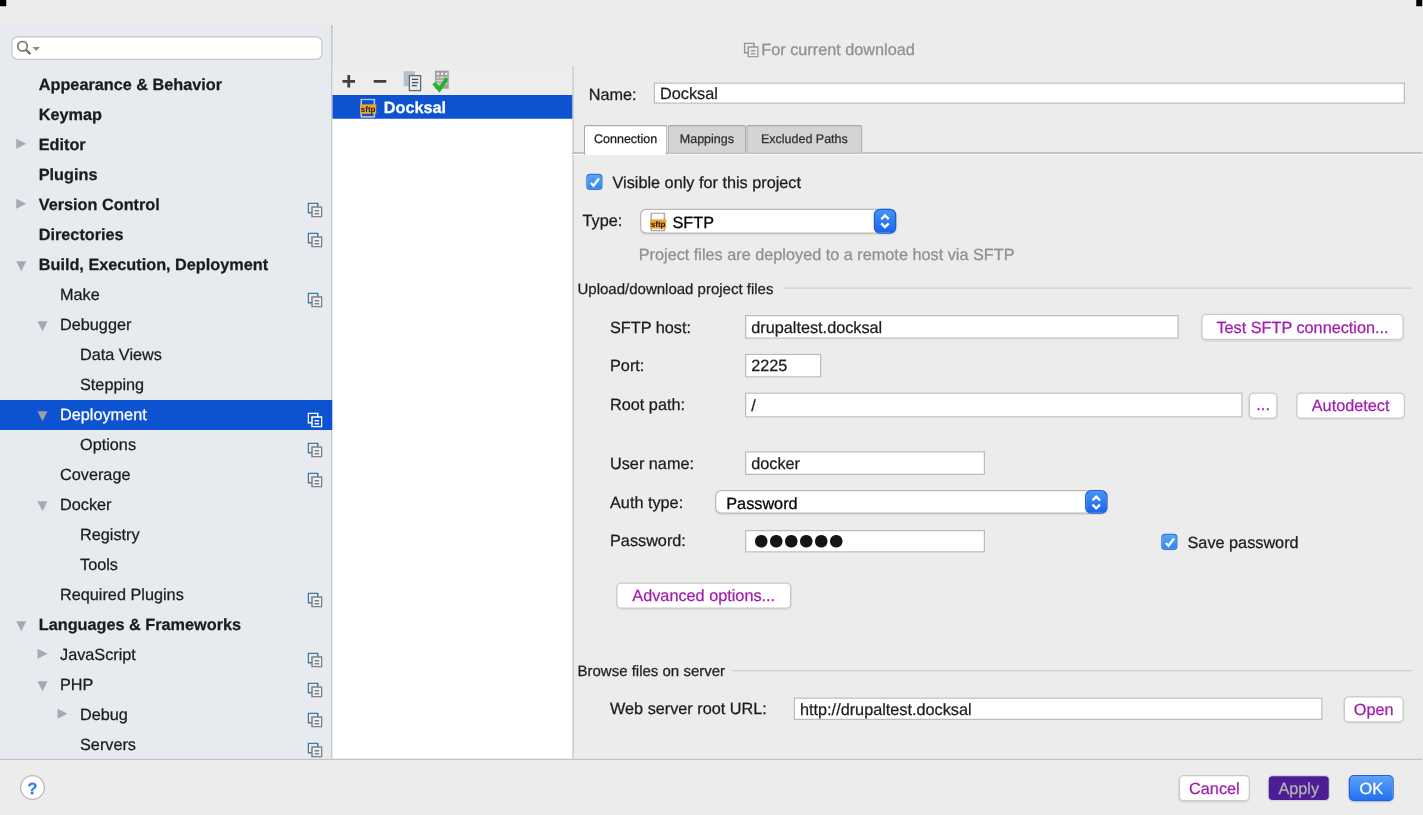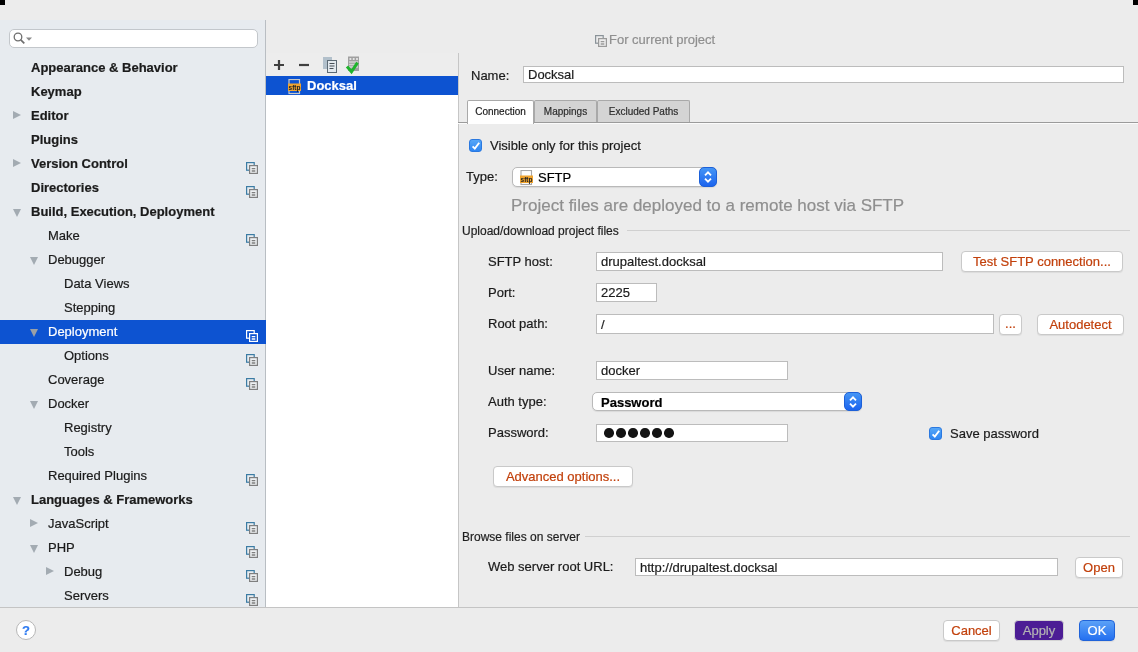--- a/index.html
+++ b/index.html
@@ -43,24 +43,24 @@
 
 
 .crumbs { position:absolute; left:278px; top:31px; font-size:13px; color:#1b1b1b; font-weight:bold; }
 .crumbs .chev { font-weight:normal; color:#666; padding:0 7px; }
 .forcur { position:absolute; left:609px; top:32px; font-size:13px; color:#8f8f8f; }
 
 .lab { position:absolute; font-size:13px; line-height:13px; color:#1b1b1b; white-space:nowrap; }
 .inp { position:absolute; background:#fff; border:1px solid #bcbcbc; font-size:13px; color:#1c1c1c;
   display:flex; align-items:center; padding-left:4px; overflow:hidden; white-space:nowrap; }
 .btn { position:absolute; background:#fff; border:1px solid #c9c9c9; border-radius:4px;
-  font-size:13px; color:#c2410c; text-align:center; box-shadow:0 1px 1px rgba(0,0,0,0.07); }
+  font-size:13px; color:#a21caf; text-align:center; box-shadow:0 1px 1px rgba(0,0,0,0.07); }
 .sep { position:absolute; font-size:12px; color:#1f1f1f; white-space:nowrap; }
 .sepline { position:absolute; height:1px; background:#d0d0d0; }
-.hint { position:absolute; font-size:17px; color:#8f8f8f; }
+.hint { position:absolute; font-size:13px; color:#8f8f8f; }
 
 
 .tabline { position:absolute; left:458px; top:122px; width:680px; height:1px; background:#9b9b9b; }
 .tab { position:absolute; top:100px; height:22px; line-height:22px; text-align:center; font-size:10px;
   background:#d4d4d4; border:1px solid #a9a9a9; border-bottom:none; color:#2e2e2e; border-radius:2px 2px 0 0; }
 .tab.active { background:#fff; height:24px; z-index:3; color:#1b1b1b; }
 
 
 .cb { position:absolute; width:13px; height:13px; border-radius:3px;
   background:linear-gradient(#57a7f7,#2e86f2); border:1px solid #2b79e0; }
@@ -258,21 +258,21 @@
     </svg>
     <div class="txt">Docksal</div>
   </div>
   <div class="midborder"></div>
 
   <div id="hdricon" style="position:absolute;left:595px;top:33px"><svg width="12" height="12">
         <rect x="0.6" y="0.6" width="7.6" height="7.6" fill="none" stroke="#8a9399" stroke-width="1.2"></rect>
         <rect x="3.6" y="3.6" width="7.8" height="7.8" fill="#ededed" stroke="#9a9a9a" stroke-width="1.2"></rect>
         <path d="M5.7 6.6 h3.6 M5.7 9 h3.6" stroke="#9a9a9a" stroke-width="1.3"></path>
       </svg></div>
-  <div class="forcur">For current project</div>
+  <div class="forcur">For current download</div>
 
   <div id="form">
 <div class="lab" style="left:471px;top:68.5px">Name:</div>
 <div class="inp" style="left:523px;top:66px;width:601px;height:17px;">Docksal</div>
 <div class="tabline"></div>
 <div style="position:absolute;left:458px;top:123px;width:680px;height:1px;background:#fbfbfb;"></div>
 <div class="tab active" style="left:467px;width:67px;">Connection</div>
 <div class="tab" style="left:534px;width:63px;">Mappings</div>
 <div class="tab" style="left:597px;width:93px;">Excluded Paths</div>
 <div class="cb" style="left:468.5px;top:138.5px">
@@ -304,21 +304,21 @@
 <div class="btn" style="left:961px;top:251px;width:162px;height:21px;line-height:20px;">Test SFTP connection...</div>
 <div class="lab" style="left:488px;top:286px">Port:</div>
 <div class="inp" style="left:596px;top:283px;width:61px;height:19px;">2225</div>
 <div class="lab" style="left:488px;top:317px">Root path:</div>
 <div class="inp" style="left:596px;top:314px;width:398px;height:20px;">/</div>
 <div class="btn" style="left:999px;top:314px;width:23px;height:21px;line-height:18px;">...</div>
 <div class="btn" style="left:1037px;top:314px;width:87px;height:21px;line-height:20px;">Autodetect</div>
 <div class="lab" style="left:488px;top:364px">User name:</div>
 <div class="inp" style="left:596px;top:361px;width:192px;height:19px;">docker</div>
 <div class="lab" style="left:488px;top:395px">Auth type:</div>
-<div class="dd" style="left:592px;top:392px;width:270px;height:19px;font-weight:bold;">
+<div class="dd" style="left:572px;top:392px;width:314px;height:19px;">
         <span style="position:absolute;left:8px;top:2px;font-size:13px;">Password</span>
         <div class="cap" style="height:19px;">
           <svg width="16" height="18" style="position:absolute;left:0px;top:0px">
             <path d="M5 7.3 L8 4.3 L11 7.3" stroke="#fff" stroke-width="1.8" fill="none"></path>
             <path d="M5 10.7 L8 13.7 L11 10.7" stroke="#fff" stroke-width="1.8" fill="none"></path>
           </svg>
         </div>
       </div>
 <div class="lab" style="left:488px;top:426px">Password:</div>
 <div class="inp" style="left:596px;top:424px;width:192px;height:18px;padding-left:7px;">

